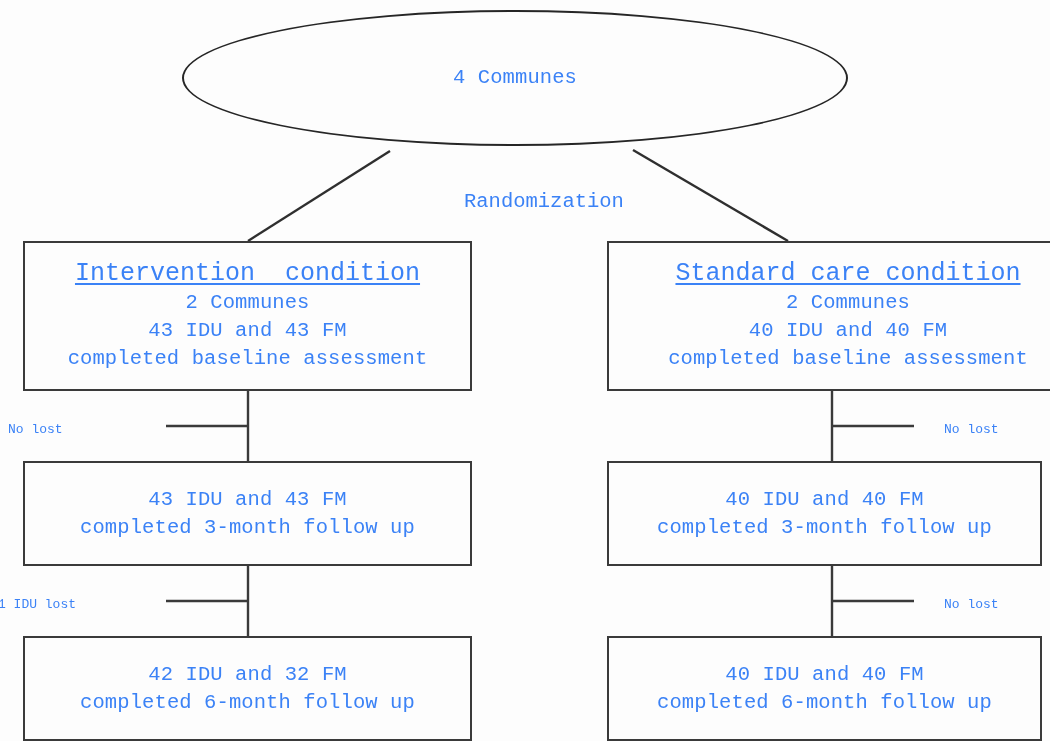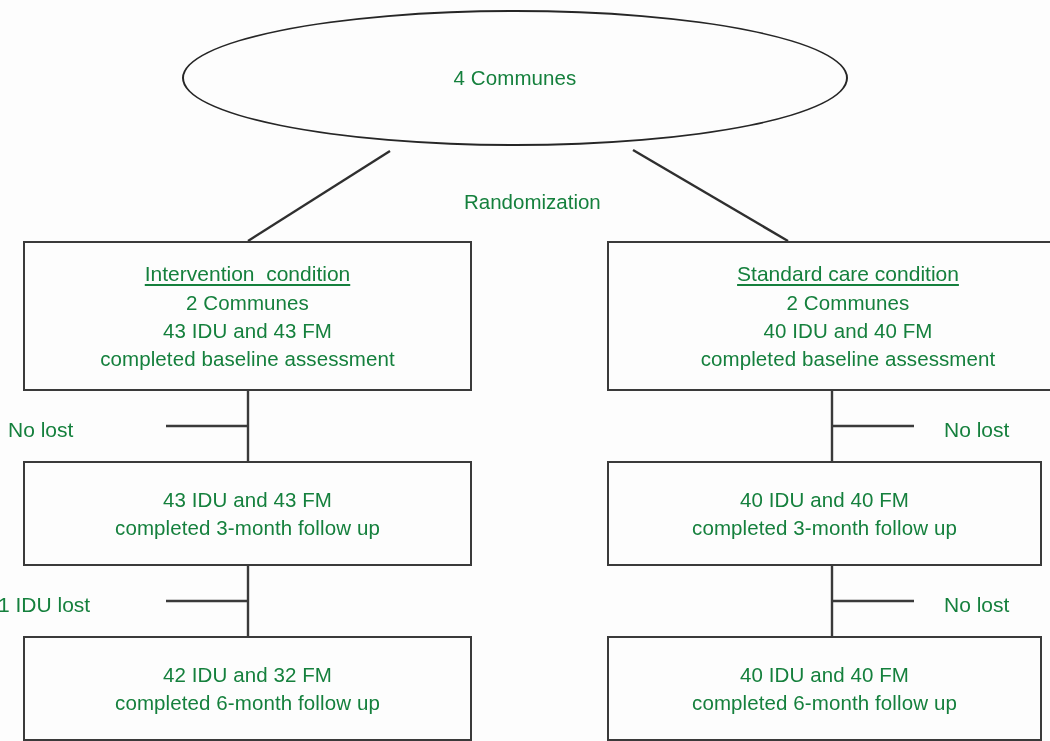--- a/index.html
+++ b/index.html
@@ -5,22 +5,22 @@
   html, body {
     margin: 0;
     padding: 0;
     background: #ffffff;
   }
   #canvas {
     position: relative;
     width: 1050px;
     height: 741px;
     background: #fdfdfd;
-    font-family: Liberation Sans, sans-serif;
-    color: #15803d;
+    font-family: Liberation Mono, monospace;
+    color: #3b82f6;
     overflow: hidden;
   }
   #wires {
     position: absolute;
     left: 0;
     top: 0;
     width: 1050px;
     height: 741px;
     pointer-events: none;
   }
@@ -47,29 +47,29 @@
     justify-content: center;
     text-align: center;
   }
   .line {
     font-size: 20.5px;
     line-height: 28px;
     white-space: pre;
     letter-spacing: 0.1px;
   }
   .line-heading {
-    font-size: 21px;
+    font-size: 25px;
     line-height: 30px;
     text-decoration: underline;
     text-underline-offset: 3px;
     white-space: pre;
   }
   .side-label {
     position: absolute;
-    font-size: 21px;
+    font-size: 13px;
     line-height: 24px;
     white-space: pre;
   }
   .branch-label {
     position: absolute;
     font-size: 20.5px;
     line-height: 24px;
     white-space: pre;
     margin-top: 15px;
   }

